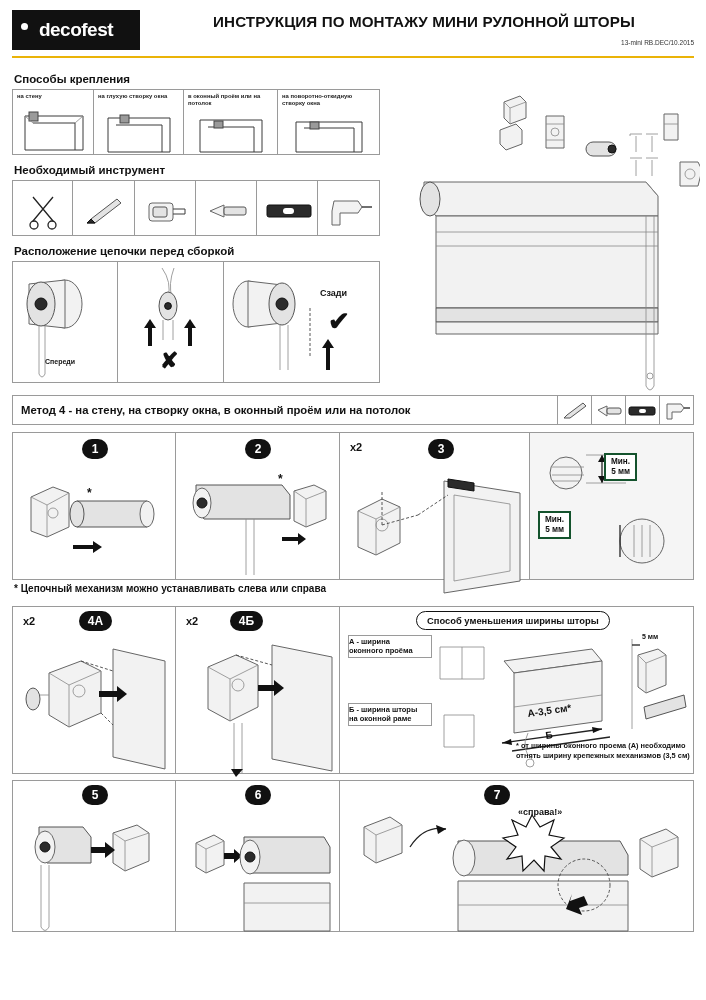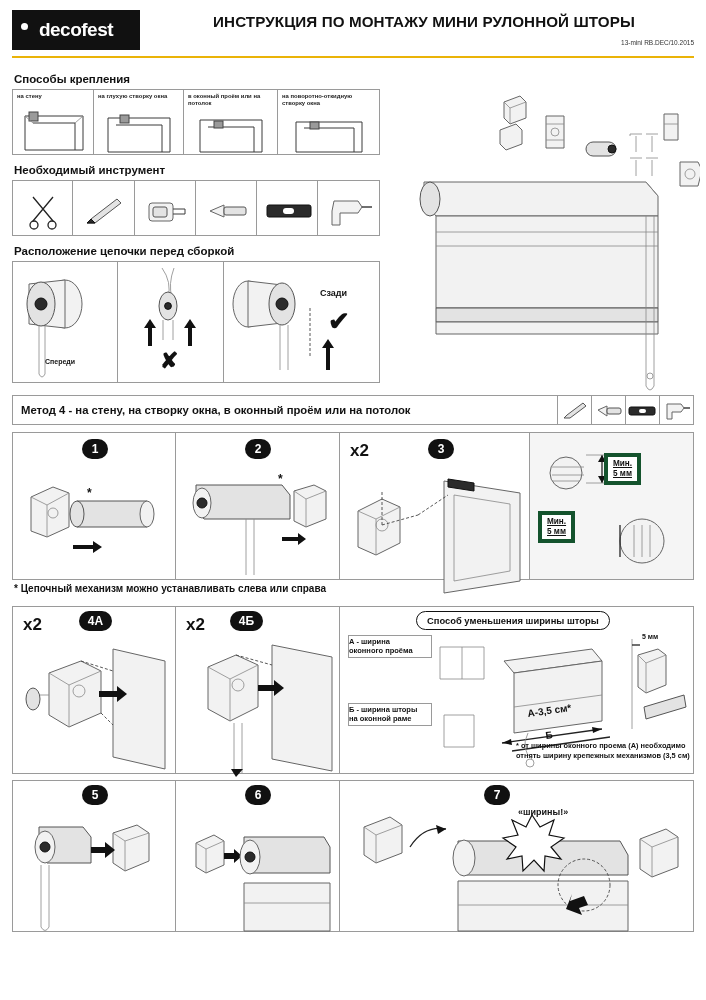--- a/index.html
+++ b/index.html
@@ -155,21 +155,21 @@
     font-size: 12px;
     font-weight: bold;
     display: flex;
     align-items: center;
     justify-content: center;
     z-index: 4;
   }
   .badge.wide { width: 33px; }
   .x2 {
     position: absolute;
-    font-size: 17px;
+    font-size: 11px;
     font-weight: bold;
     z-index: 4;
   }
   .note {
     font-size: 10px;
     font-weight: bold;
     margin: 3px 0 12px 2px;
   }
 
   .steps-row2 { display: flex; margin-top: 6px; }
@@ -193,28 +193,27 @@
   }
   .lbl.box {
     border: 1px solid #9a9a9a;
     background: #fff;
     padding: 2px 0;
     font-size: 7.5px;
     line-height: 1.15;
   }
   .minbox {
     position: absolute;
-    border: 4px solid #14532d;
+    border: 2px solid #14532d;
     background: #fff;
     font-size: 8.2px;
     font-weight: bold;
     padding: 2px 5px;
     line-height: 1.2;
-    text-align: left;
-    text-decoration: underline;
+    text-align: right;
   }
   .pill {
     position: absolute;
     border: 1px solid #111;
     border-radius: 12px;
     background: #fff;
     font-size: 9.4px;
     font-weight: bold;
     padding: 3px 10px;
     z-index: 5;
@@ -677,17 +676,17 @@
           <path class="thin" d="M104 94 L274 94"></path>
 
           <path class="filll" d="M286 28 L312 18 L324 26 L324 56 L298 66 L286 58 Z"></path>
           <path class="thin" d="M298 66 L298 36 L324 26 M298 36 L286 28"></path>
 
           <path fill="#fff" stroke="#111" stroke-width="1.2" d="M178 4 l8 12 l14 -7 l-5 15 l15 3 l-13 9 l10 12 l-16 -3 l-1 15 l-10 -11 l-11 11 l-1 -15 l-15 3 l9 -12 l-13 -9 l15 -3 l-6 -15 l14 7 Z"></path>
           <circle class="dash" cx="230" cy="74" r="26"></circle>
           <path class="arrow" d="M212 98 l16 6 l-3 -7 l9 -3 l-4 -9 l-14 5 l2 -7 Z"></path>
         </g>
       </svg>
-      <div class="lbl" style="left:178px;top:26px;font-size:9px">«ширины!»</div>
+      <div class="lbl" style="left:178px;top:26px;font-size:9px">«справа!»</div>
     </div>
   </div>
 
 </div>
 
 </body></html>

